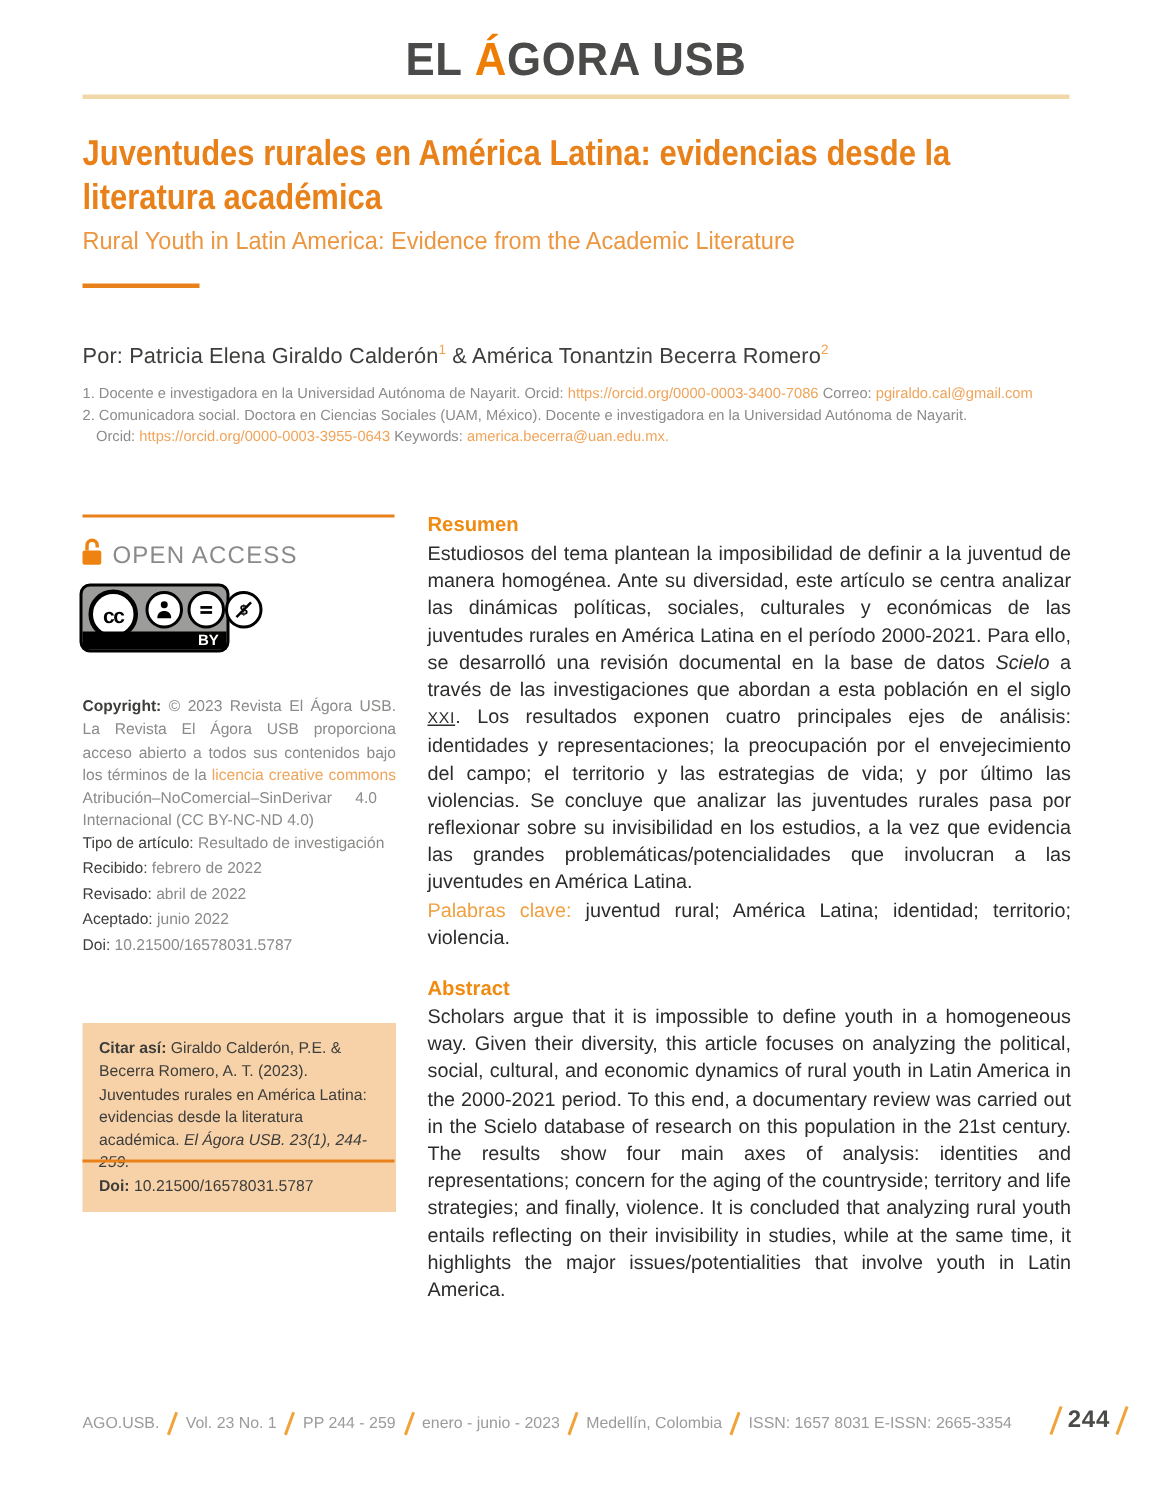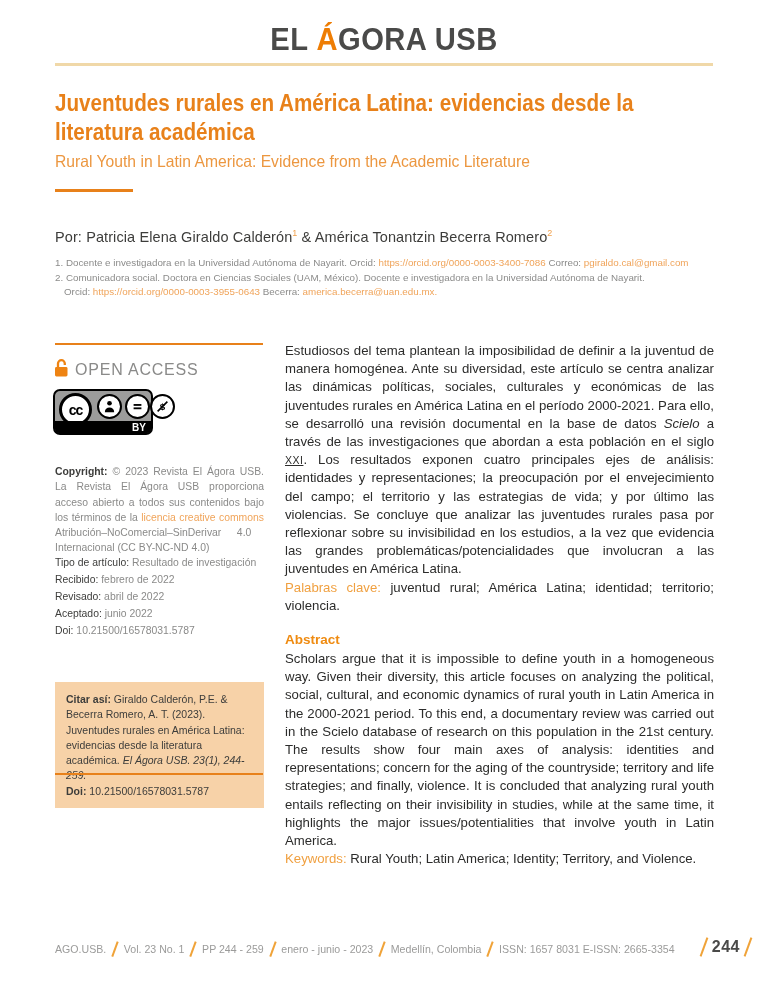--- a/index.html
+++ b/index.html
@@ -90,21 +90,21 @@
     <div class="title-line">literatura académica</div>
     <div class="subtitle">Rural Youth in Latin America: Evidence from the Academic Literature</div>
   </div>
   <div class="title-dash"></div>
 
   <div class="authors"><span>Por: </span><span>Patricia Elena Giraldo Calderón</span><sup>1</sup><span> &amp; </span><span>América Tonantzin Becerra Romero</span><sup>2</sup></div>
 
   <div class="footnotes">
     <div><span>1. Docente e investigadora en la Universidad Autónoma de Nayarit. Orcid: </span><a class="lnk" href="#">https://orcid.org/0000-0003-3400-7086</a><span> Correo: </span><a class="lnk" href="#">pgiraldo.cal@gmail.com</a></div>
     <div>2. Comunicadora social. Doctora en Ciencias Sociales (UAM, México). Docente e investigadora en la Universidad Autónoma de Nayarit.</div>
-    <div class="indent"><span>Orcid: </span><a class="lnk" href="#">https://orcid.org/0000-0003-3955-0643</a><span> Becerra: </span><a class="lnk" href="#">america.becerra@uan.edu.mx.</a></div>
+    <div class="indent"><span>Orcid: </span><a class="lnk" href="#">https://orcid.org/0000-0003-3955-0643</a><span> Keywords: </span><a class="lnk" href="#">america.becerra@uan.edu.mx.</a></div>
   </div>
 
   <div class="rule-left-top"></div>
 
   <div class="open-access">
     <span>
       <svg width="15" height="20" viewBox="0 0 15 20">
         <path d="M4 9 V5.6 a3.4 3.4 0 0 1 6.8 0 V7" fill="none" stroke="#ee8312" stroke-width="2.3"></path>
         <rect x="1" y="9" width="12.5" height="9.5" rx="1.4" fill="#ee8312"></rect>
       </svg>
@@ -154,28 +154,28 @@
     <div class="row"><span class="lbl">Doi:</span><span> 10.21500/16578031.5787</span></div>
   </div>
 
   <div class="citation">
     <span class="lbl">Citar así:</span><span> Giraldo Calderón, P.E. &amp; Becerra Romero, A. T. (2023). Juventudes rurales en América Latina: evidencias desde la literatura académica. </span><span class="ital">El Ágora USB. 23(1), 244-259.</span>
     <div><span class="lbl">Doi:</span><span> 10.21500/16578031.5787</span></div>
   </div>
   <div class="rule-left-bottom"></div>
 
   <div class="right-col">
+    <h3 class="sec-head">Resumen</h3>
     <p class="body-p"><span>Estudiosos del tema plantean la imposibilidad de definir a la juventud de manera homogénea. Ante su diversidad, este artículo se centra analizar las dinámicas políticas, sociales, culturales y económicas de las juventudes rurales en América Latina en el período 2000-2021. Para ello, se desarrolló una revisión documental en la base de datos </span><span class="ital">Scielo</span><span> a través de las investigaciones que abordan a esta población en el siglo </span><span class="sc">xxi</span><span>. Los resultados exponen cuatro principales ejes de análisis: identidades y representaciones; la preocupación por el envejecimiento del campo; el territorio y las estrategias de vida; y por último las violencias. Se concluye que analizar las juventudes rurales pasa por reflexionar sobre su invisibilidad en los estudios, a la vez que evidencia las grandes problemáticas/potencialidades que involucran a las juventudes en América Latina.</span></p>
     <div class="kw-line"><span class="kw-lbl">Palabras clave:</span><span> juventud rural; América Latina; identidad; territorio; violencia.</span></div>
 
     <div class="sec-gap"></div>
 
     <h3 class="sec-head">Abstract</h3>
     <p class="body-p">Scholars argue that it is impossible to define youth in a homogeneous way. Given their diversity, this article focuses on analyzing the political, social, cultural, and economic dynamics of rural youth in Latin America in the 2000-2021 period. To this end, a documentary review was carried out in the Scielo database of research on this population in the 21st century. The results show four main axes of analysis: identities and representations; concern for the aging of the countryside; territory and life strategies; and finally, violence. It is concluded that analyzing rural youth entails reflecting on their invisibility in studies, while at the same time, it highlights the major issues/potentialities that involve youth in Latin America.</p>
-    <div class="kw-line"><span class="kw-lbl">Keywords:</span><span> Rural Youth; Latin America; Identity; Territory, and Violence.</span></div>
   </div>
 
   <div class="footer">
     <span>AGO.USB.</span>
     <span class="slash"></span>
     <span>Vol. 23 No. 1</span>
     <span class="slash"></span>
     <span>PP 244 - 259</span>
     <span class="slash"></span>
     <span>enero - junio - 2023</span>

